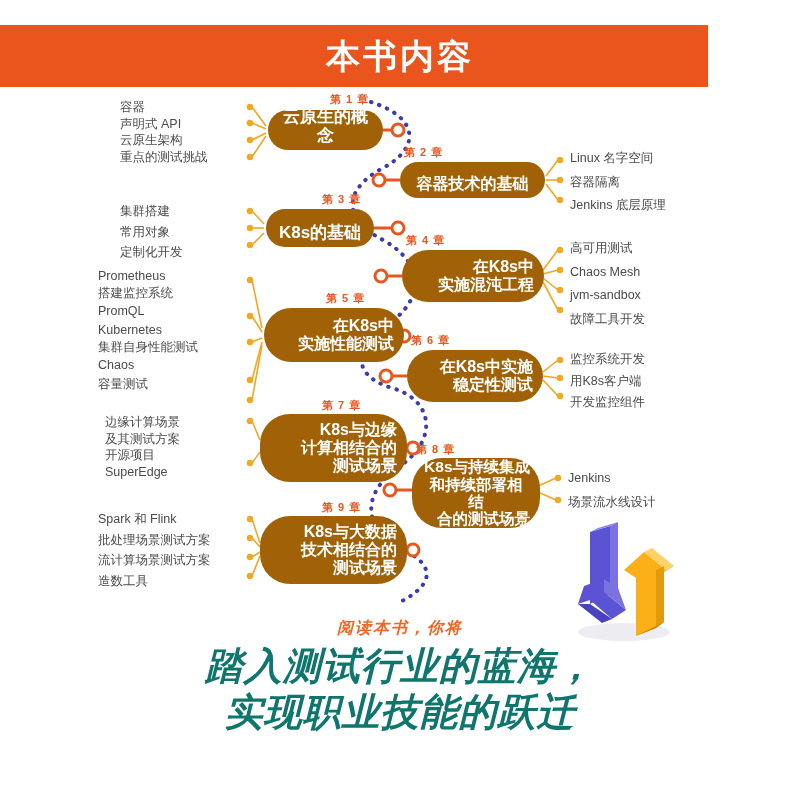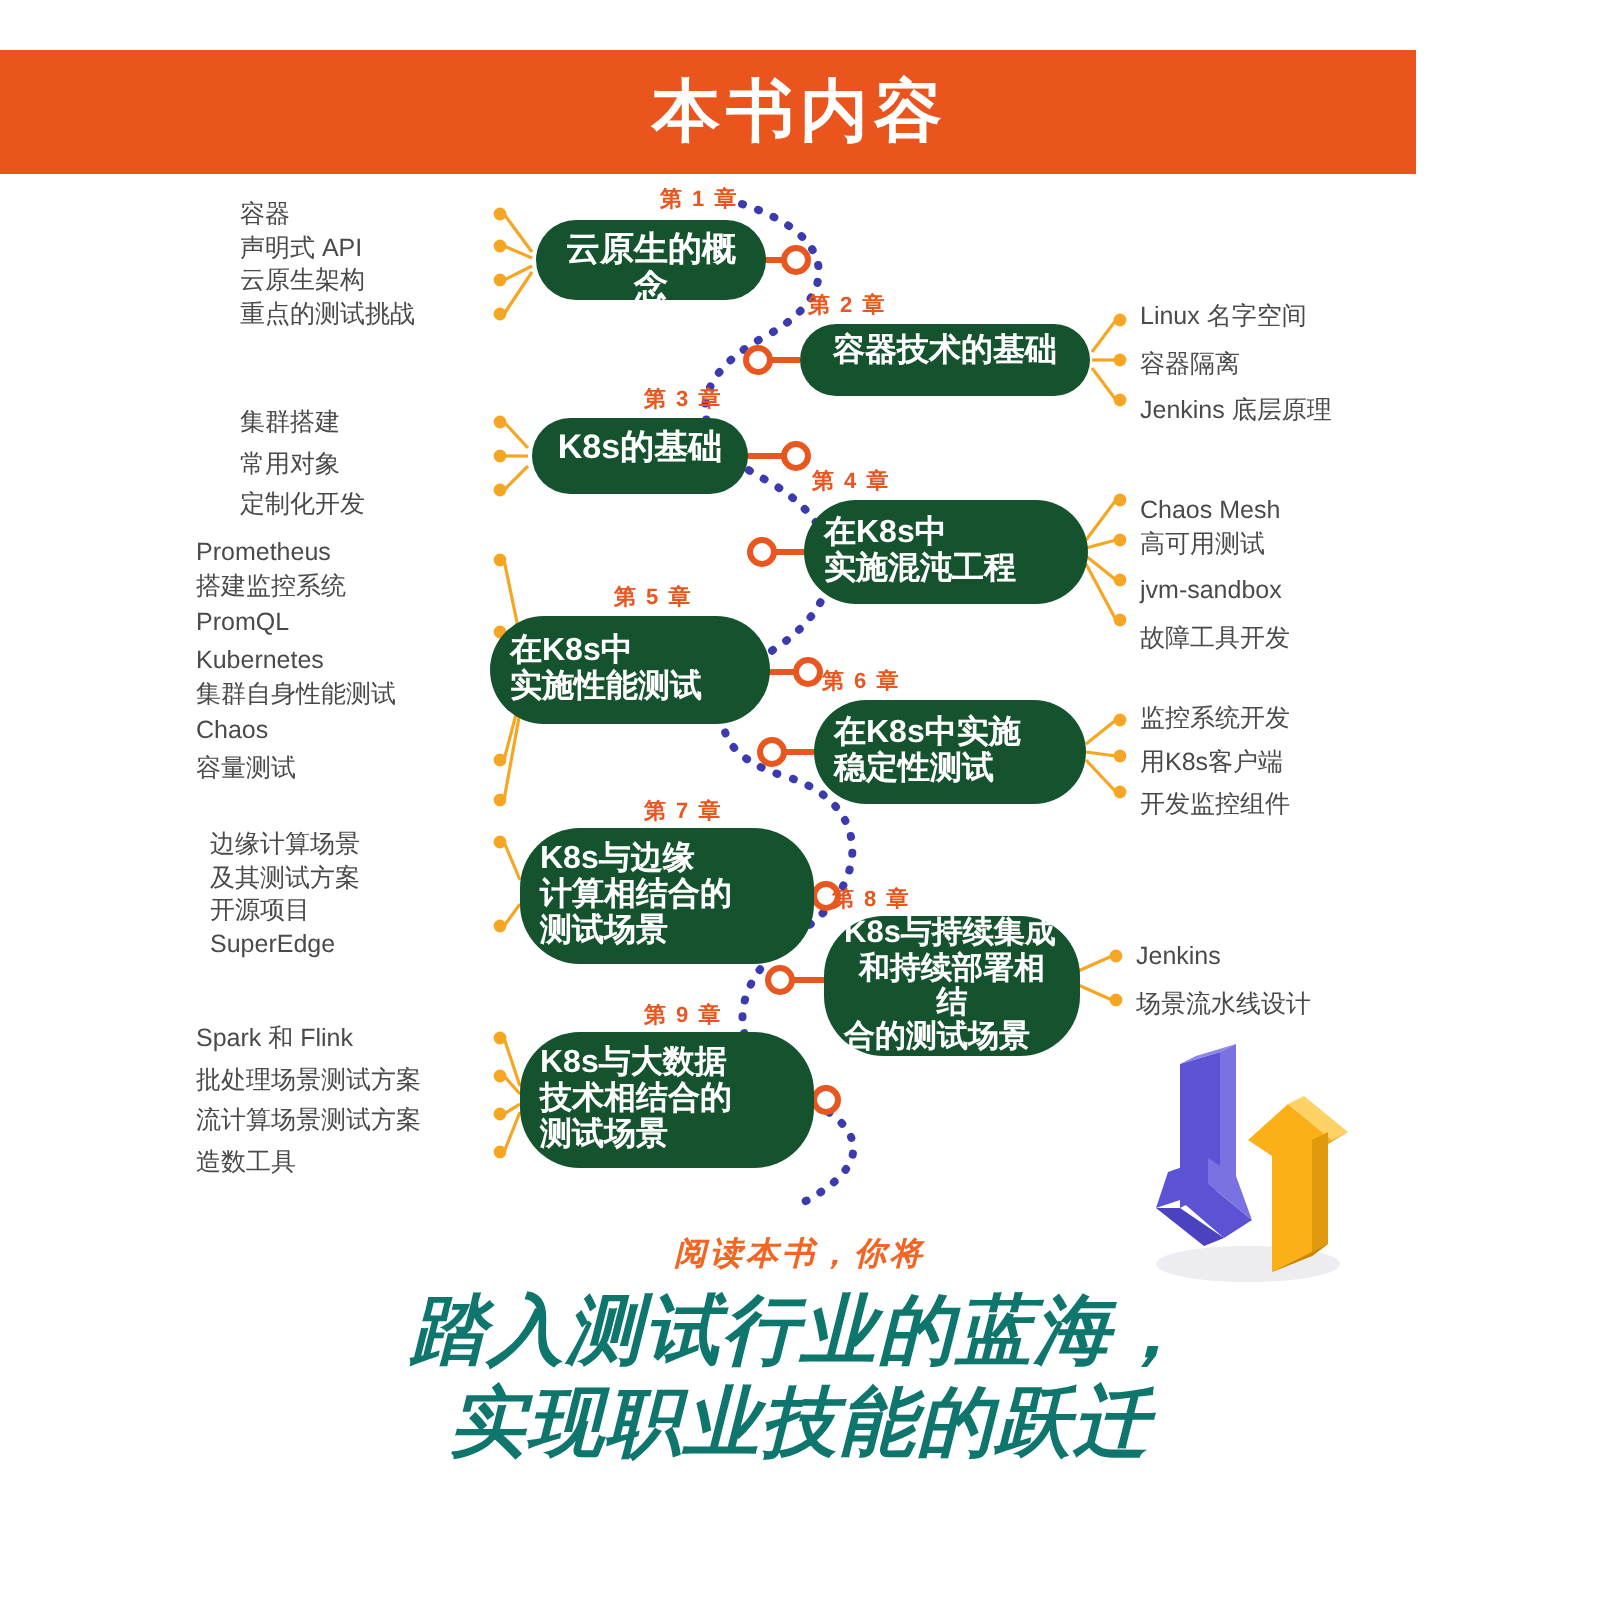--- a/index.html
+++ b/index.html
@@ -23,26 +23,26 @@
     line-height:1;
   }
 
   
   .map{position:absolute;left:0;top:88px;width:800px;height:530px;}
   .map svg.wires{position:absolute;left:0;top:0;width:800px;height:530px;pointer-events:none;}
 
   
   .chapter{position:absolute;}
   .pill{
-    background:#14532d;
+    background:#a16207;
     color:#ffffff;
     border-radius:30px;
     font-weight:bold;
     text-align:center;
-    display:flex;align-items:flex-start;justify-content:center;
+    display:flex;align-items:flex-end;justify-content:center;
     line-height:1.12;
     box-sizing:border-box;
     padding:5px 10px;
     letter-spacing:0px;
   }
   .pill span{display:block;}
   .chap-num{
     position:absolute;
     color:#E8571F;
     font-size:11px;font-weight:bold;letter-spacing:1px;
@@ -267,27 +267,27 @@
     </div>
 
     <div class="chapter" style="left:402px;top:162px;">
       <div class="chap-num" style="left:4px;top:-17px;">第 4 章</div>
       <div class="pill" style="width:142px;height:52px;font-size:16px;flex-direction:column;">
         <span>在K8s中</span>
         <span>实施混沌工程</span>
       </div>
     </div>
     <div class="subs left-align" style="left:570px;top:152px;width:190px;">
+      <div class="sub">高可用测试</div>
       <div class="sub" style="margin-top:7px;">Chaos Mesh</div>
-      <div class="sub">高可用测试</div>
       <div class="sub" style="margin-top:7px;">jvm-sandbox</div>
       <div class="sub" style="margin-top:7px;">故障工具开发</div>
     </div>
 
-    <div class="chapter" style="left:245px;top:220px;">
+    <div class="chapter" style="left:264px;top:220px;">
       <div class="chap-num" style="left:62px;top:-17px;">第 5 章</div>
       <div class="pill" style="width:140px;height:54px;font-size:16px;flex-direction:column;">
         <span>在K8s中</span>
         <span>实施性能测试</span>
       </div>
     </div>
     <div class="subs right-align" style="left:98px;top:180px;width:150px;">
       <div class="sub" style="white-space:pre-line;">Prometheus
 搭建监控系统</div>
       <div class="sub" style="margin-top:2px;">PromQL</div>

